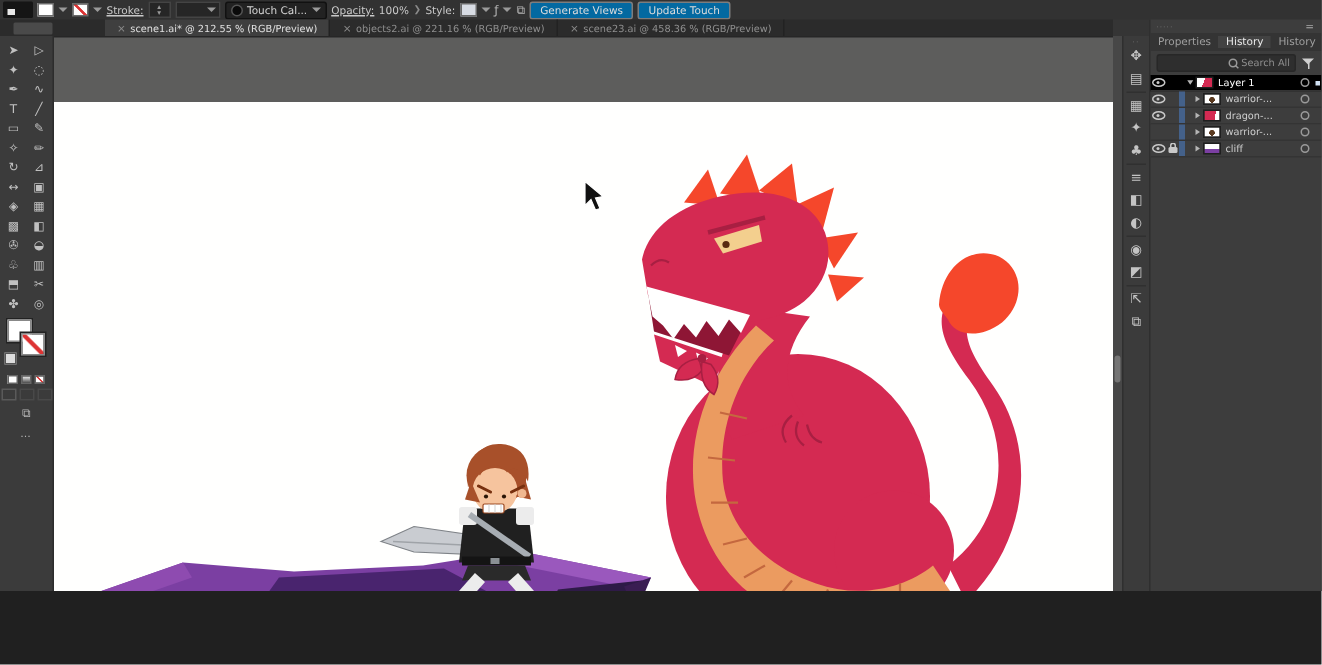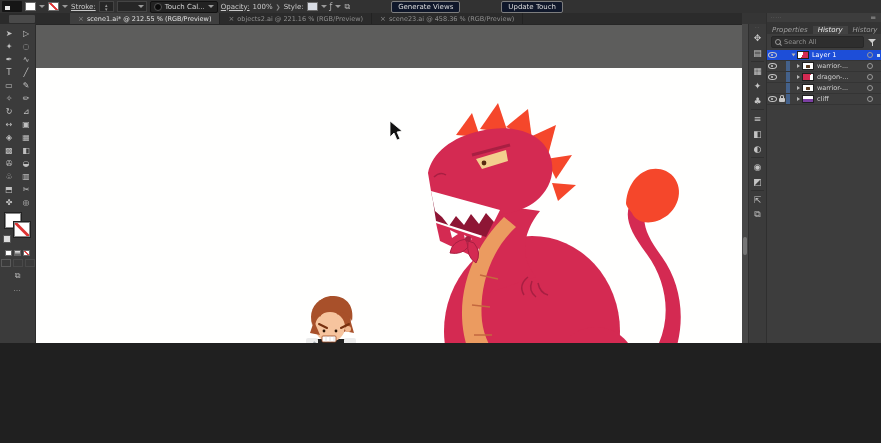--- a/index.html
+++ b/index.html
@@ -1,32 +1,32 @@
 <!DOCTYPE html>
 <html><head>
 <meta charset="utf-8">
 <style>
   html,body{margin:0;padding:0;background:#202020;}
-  #app{position:relative;width:881px;height:343px;overflow:hidden;
+  #app{position:relative;width:881px;height:394px;overflow:hidden;
        font-family:"DejaVu Sans",sans-serif;background:#323232;
        -webkit-font-smoothing:antialiased;}
   
   #topbar{position:absolute;left:0;top:0;width:881px;height:13px;background:#323232;
           display:flex;align-items:center;gap:3px;padding-left:2px;box-sizing:border-box;
           font-size:7px;color:#c9c9c9;white-space:nowrap;}
   .appblock{width:20px;height:11px;background:#151515;border-radius:1px;position:relative;}
   .appblock::after{content:"";position:absolute;left:3px;bottom:2px;width:5px;height:4px;background:#e8e8e8;}
   .sw{width:11px;height:9px;border:1px solid #6a6a6a;background:#fff;box-sizing:border-box;}
   .sw.none{background:linear-gradient(45deg,#fff 42%,#d33 44%,#d33 56%,#fff 58%);}
   .chevd{width:0;height:0;border-left:3px solid transparent;border-right:3px solid transparent;border-top:3px solid #9a9a9a;}
   .stepper{width:13px;height:9px;background:#262626;border:1px solid #444;display:flex;flex-direction:column;align-items:center;justify-content:center;font-size:5px;line-height:4px;color:#999;}
   .dd{height:9px;background:#262626;border:1px solid #444;display:flex;align-items:center;gap:2px;padding:0 2px;}
   .brushpill{height:10px;background:#222;border:1px solid #111;border-radius:2px;display:flex;align-items:center;gap:3px;padding:0 3px;color:#d5d5d5;}
   .dot{width:6px;height:6px;border-radius:50%;background:#0a0a0a;border:1px solid #555;}
-  .tbbtn{height:10px;border:1px solid #7d7d7d;border-radius:2px;display:flex;align-items:center;padding:0 6px;color:#dcdcdc;background:#0f172a;font-size:7px;margin-left:38px;}
+  .tbbtn{height:10px;border:1px solid #7d7d7d;border-radius:2px;display:flex;align-items:center;padding:0 6px;color:#dcdcdc;background:#0369a1;font-size:7px;}
   .tbicon{color:#b5b5b5;font-size:8px;}
   .u{text-decoration:underline;}
   
   #tabbar{position:absolute;left:0;top:13px;width:742px;height:11px;background:#2b2b2b;display:flex;align-items:stretch;font-size:6.5px;}
   .tabspacer{width:70px;position:relative;}
   .tabspacer .minibox{position:absolute;left:9px;top:2px;width:26px;height:8px;background:#4a4a4a;border-radius:1px;}
   .dtab{display:flex;align-items:center;gap:3px;padding:0 8px;color:#8f8f8f;border-right:1px solid #222;}
   .dtab.active{background:#3f3f3f;color:#e0e0e0;}
   .dtab .x{font-size:7px;color:#8a8a8a;}
   #dockhead{position:absolute;left:742px;top:13px;width:139px;height:11px;background:#353535;}
@@ -61,33 +61,33 @@
   #vscroll{position:absolute;left:742px;top:24px;width:6px;height:419px;background:#474747;}
   #vthumb{position:absolute;left:743px;top:237px;width:4px;height:18px;background:#757575;border-radius:2px;}
   #iconcol{position:absolute;left:748px;top:24px;width:18px;height:419px;background:#3b3b3b;border-left:1px solid #2f2f2f;box-sizing:border-box;}
   #iconcol .grip{height:6px;display:flex;align-items:center;justify-content:center;color:#8a8a8a;font-size:4px;letter-spacing:1px;}
   .dkicon{height:15px;display:flex;align-items:center;justify-content:center;font-size:9px;color:#c4c4c4;}
   .dksep{height:1px;background:#303030;margin:1px 2px;}
   
   #panel{position:absolute;left:766px;top:13px;width:115px;height:430px;background:#3d3d3d;border-left:1px solid #2f2f2f;box-sizing:border-box;}
   #panelgrip{height:9px;display:flex;align-items:center;justify-content:space-between;padding:0 4px;color:#8a8a8a;font-size:4px;letter-spacing:1px;}
   #panelgrip .eq{font-size:7px;color:#aaa;}
-  #ptabs{height:12px;background:#343434;display:flex;align-items:flex-end;font-size:7px;font-style:italic;}
+  #ptabs{height:12px;background:#343434;display:flex;align-items:center;font-size:7px;}
   .ptab{display:flex;align-items:center;padding:0 5px;color:#9f9f9f;}
   .ptab.active{background:#424242;color:#eaeaea;}
   #searchrow{height:16px;display:flex;align-items:center;gap:4px;padding:0 4px;}
-  #searchbox{flex:1;height:10px;background:#2e2e2e;border:1px solid #272727;border-radius:2px;display:flex;align-items:center;gap:3px;padding:0 3px;color:#8f8f8f;font-size:6.5px;}
+  #searchbox{flex:1;height:10px;background:#2e2e2e;border:1px solid #272727;border-radius:2px;display:flex;align-items:center;gap:3px;padding:0 3px;color:#8f8f8f;font-size:6.5px;justify-content:flex-end;}
   .mag{width:4px;height:4px;border:1px solid #9a9a9a;border-radius:50%;position:relative;flex:none;}
   .mag::after{content:"";position:absolute;width:3px;height:1px;background:#9a9a9a;transform:rotate(45deg);left:3px;top:4px;}
   .funnel{position:relative;width:9px;height:9px;flex:none;}
   .funnel::before{content:"";position:absolute;left:0;top:1px;border-left:4px solid transparent;border-right:4px solid transparent;border-top:4px solid #cfcfcf;}
   .funnel::after{content:"";position:absolute;left:3.5px;top:4px;width:1px;height:4px;background:#cfcfcf;}
   #layerlist{font-size:6.5px;color:#cfcfcf;}
   .lrow{height:10px;display:flex;align-items:center;border-bottom:1px solid #343434;background:#3d3d3d;}
-  .lrow.sel{background:#1d4ed8;color:#fff;}
+  .lrow.sel{background:#000000;color:#fff;}
   .c-eye{width:10px;display:flex;justify-content:center;flex:none;}
   .eye{width:7px;height:4px;border:1px solid #c9c9c9;border-radius:50%;position:relative;}
   .eye::after{content:"";position:absolute;left:2px;top:0.5px;width:2px;height:2px;background:#c9c9c9;border-radius:50%;}
   .c-lock{width:9px;display:flex;justify-content:center;flex:none;}
   .lock{width:6px;height:4px;background:#c9c9c9;border-radius:1px;position:relative;margin-top:2px;}
   .lock::before{content:"";position:absolute;left:1px;top:-3px;width:2px;height:3px;border:1px solid #c9c9c9;border-bottom:none;border-radius:2px 2px 0 0;}
   .c-strip{width:4px;height:10px;flex:none;}
   .lrow.child .c-strip{background:#44618a;}
   .c-ind{width:5px;flex:none;}
   .c-chev{width:7px;display:flex;justify-content:center;flex:none;}

